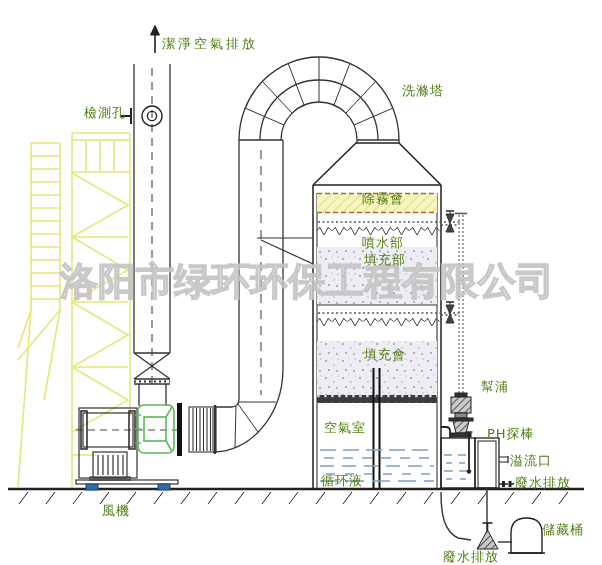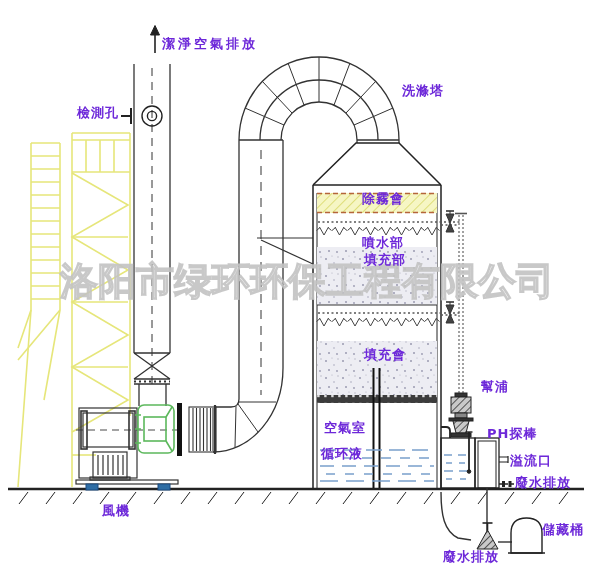--- a/index.html
+++ b/index.html
@@ -5,23 +5,23 @@
   html,body{margin:0;padding:0;}
   body{
     width:602px;height:565px;position:relative;background:#ffffff;
     font-family:"DejaVu Sans","Liberation Sans",sans-serif;
     overflow:hidden;
   }
   #stage{position:absolute;left:0;top:0;width:602px;height:565px;}
   svg{position:absolute;left:0;top:0;}
   .lbl{
     position:absolute;
-    color:#6d28d9;
+    color:#4d7c0f;
     font-size:13px;
-    font-weight:700;
+    font-weight:400;
     letter-spacing:1px;
     white-space:nowrap;
     line-height:1;
     z-index:5;
   }
   .lbl.sp3{letter-spacing:3px;}
   #watermark{
     position:absolute;
     left:60px;top:256px;
     font-size:38px;
@@ -292,28 +292,28 @@
     <line x1="487.5" y1="530" x2="487.5" y2="523" stroke-width="1.6"></line>
     <line x1="482.5" y1="523" x2="492.5" y2="523" stroke-width="1.6"></line>
   </g>
   <g stroke="#222" fill="none" stroke-width="1.4">
     <path d="M511 553 V533 Q511 518 526.5 518 Q542 518 542 533 V553 Z"></path>
     <line x1="508" y1="553" x2="545" y2="553"></line>
   </g>
 </svg>
 
 <div class="lbl sp3" style="left:162px;top:37px">潔淨空氣排放</div>
-<div class="lbl" style="left:77px;top:106px">檢測孔</div>
+<div class="lbl" style="left:84px;top:106px">檢測孔</div>
 <div class="lbl" style="left:402px;top:84px">洗滌塔</div>
 <div class="lbl" style="left:362px;top:192px">除霧會</div>
 <div class="lbl" style="left:362px;top:236px">噴水部</div>
 <div class="lbl" style="left:364px;top:253px">填充部</div>
 <div class="lbl" style="left:364px;top:348px">填充會</div>
 <div class="lbl" style="left:324px;top:421px">空氣室</div>
-<div class="lbl" style="left:321px;top:447px">循环液</div>
+<div class="lbl" style="left:321px;top:474px">循环液</div>
 <div class="lbl" style="left:481px;top:380px">幫浦</div>
 <div class="lbl" style="left:487px;top:427px">PH探棒</div>
 <div class="lbl" style="left:510px;top:454px">溢流口</div>
 <div class="lbl" style="left:515px;top:476px">廢水排放</div>
 <div class="lbl" style="left:542px;top:523px">儲藏桶</div>
 <div class="lbl" style="left:443px;top:550px">廢水排放</div>
 <div class="lbl" style="left:102px;top:504px">風機</div>
 
 <div id="watermark">洛阳市绿环环保工程有限公司</div>
 

